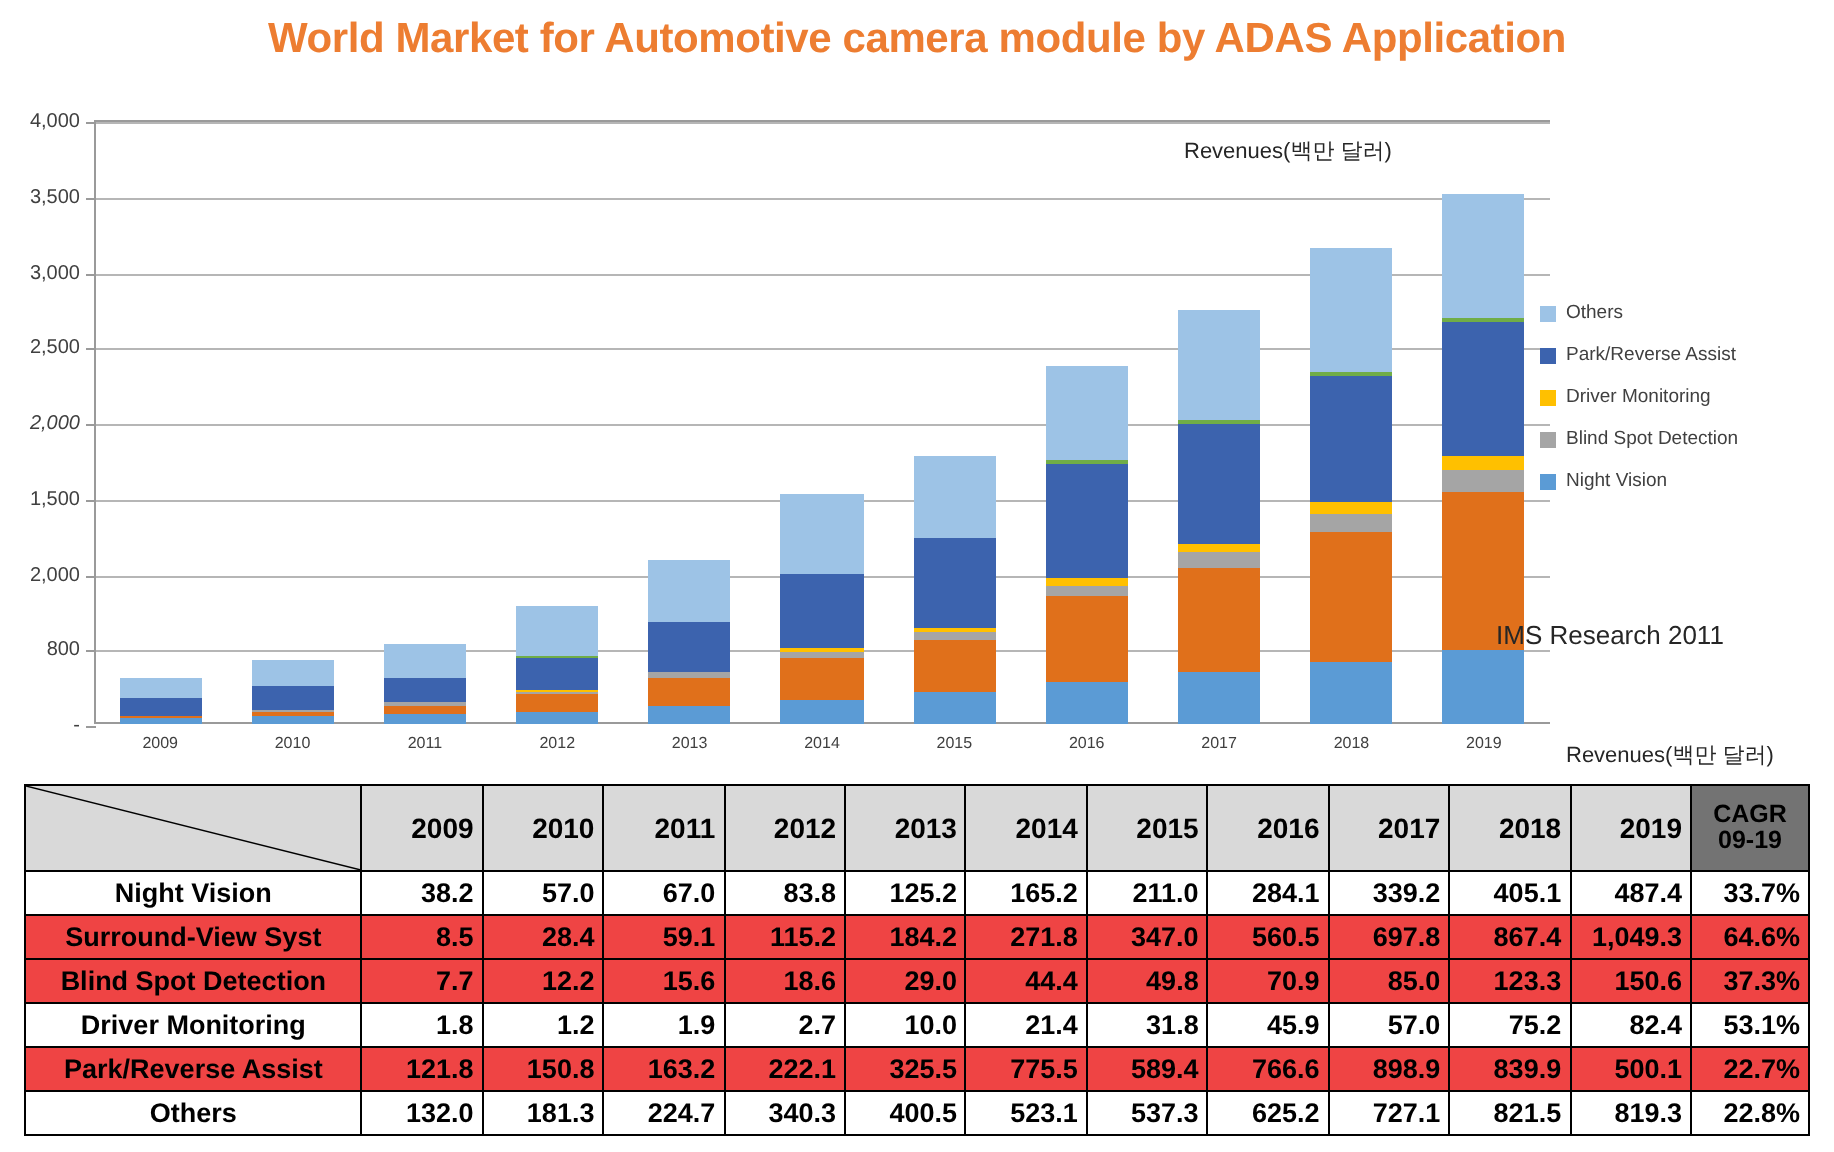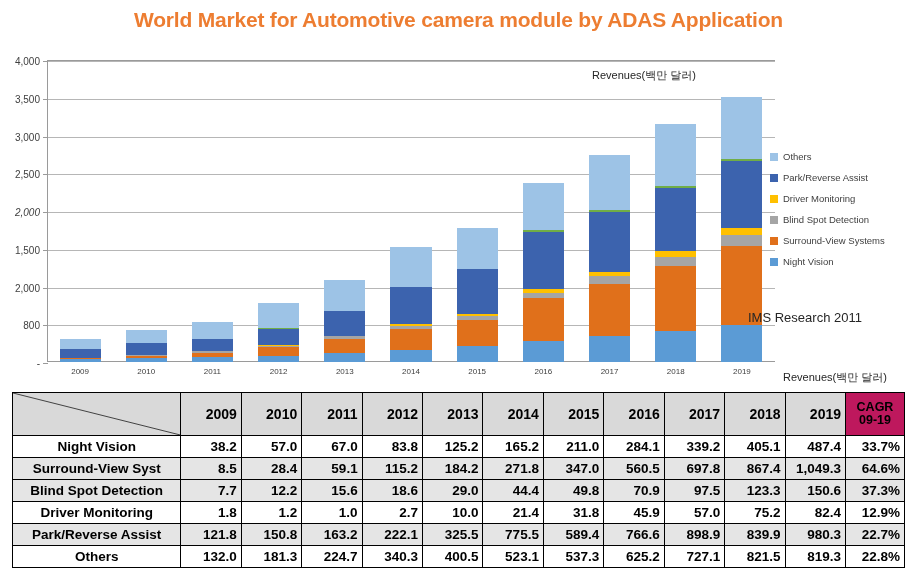--- a/index.html
+++ b/index.html
@@ -198,41 +198,41 @@
     position: relative;
   }
   th#corner-cell svg {
     position: absolute;
     left: 0;
     top: 0;
     width: 100%;
     height: 100%;
   }
   th.cagr-head {
-    background: #be185d;
+    background: #737373;
     text-align: center;
     font-size: 12.5px;
     line-height: 13px;
     vertical-align: middle;
     padding: 0 2px;
   }
   td.row-label {
     text-align: center;
     font-size: 13.5px;
     background: #ffffff;
   }
   td.val {
     text-align: right;
     font-weight: normal;
     font-size: 13.5px;
     background: #ffffff;
   }
   tr.highlight td.row-label,
   tr.highlight td.val {
-    background: #e5e5e5;
+    background: #ef4444;
   }
   .col-label { width: 163px; }
   .col-year  { width: 58.5px; }
   .col-cagr  { width: 57px; }
 </style>
 </head>
 <body>
 
 <div id="chart-title">World Market for Automotive camera module by ADAS Application</div>
 
@@ -419,24 +419,20 @@
       </div>
       <div class="legend-row">
         <span class="legend-swatch" style="background: rgb(255, 192, 0);"></span>
         <span class="legend-text">Driver Monitoring</span>
       </div>
       <div class="legend-row">
         <span class="legend-swatch" style="background: rgb(165, 165, 165);"></span>
         <span class="legend-text">Blind Spot Detection</span>
       </div>
       <div class="legend-row">
-        <span class="legend-swatch" style="background: rgb(224, 112, 27);"></span>
-        <span class="legend-text">Surround-View Systems</span>
-      </div>
-      <div class="legend-row">
         <span class="legend-swatch" style="background: rgb(91, 155, 213);"></span>
         <span class="legend-text">Night Vision</span>
       </div>
     </div>
 </div>
 
 <div id="revenue-note-table">Revenues(백만 달러)</div>
 
 <div id="data-table-wrap">
   <table id="data-table">
@@ -513,53 +509,53 @@
         <tr class="highlight">
           <td class="row-label">Blind Spot Detection</td>
           <td class="val">7.7</td>
           <td class="val">12.2</td>
           <td class="val">15.6</td>
           <td class="val">18.6</td>
           <td class="val">29.0</td>
           <td class="val">44.4</td>
           <td class="val">49.8</td>
           <td class="val">70.9</td>
-          <td class="val">97.5</td>
+          <td class="val">85.0</td>
           <td class="val">123.3</td>
           <td class="val">150.6</td>
           <td class="val">37.3%</td>
         </tr>
         <tr>
           <td class="row-label">Driver Monitoring</td>
           <td class="val">1.8</td>
           <td class="val">1.2</td>
-          <td class="val">1.0</td>
+          <td class="val">1.9</td>
           <td class="val">2.7</td>
           <td class="val">10.0</td>
           <td class="val">21.4</td>
           <td class="val">31.8</td>
           <td class="val">45.9</td>
           <td class="val">57.0</td>
           <td class="val">75.2</td>
           <td class="val">82.4</td>
-          <td class="val">12.9%</td>
+          <td class="val">53.1%</td>
         </tr>
         <tr class="highlight">
           <td class="row-label">Park/Reverse Assist</td>
           <td class="val">121.8</td>
           <td class="val">150.8</td>
           <td class="val">163.2</td>
           <td class="val">222.1</td>
           <td class="val">325.5</td>
           <td class="val">775.5</td>
           <td class="val">589.4</td>
           <td class="val">766.6</td>
           <td class="val">898.9</td>
           <td class="val">839.9</td>
-          <td class="val">980.3</td>
+          <td class="val">500.1</td>
           <td class="val">22.7%</td>
         </tr>
         <tr>
           <td class="row-label">Others</td>
           <td class="val">132.0</td>
           <td class="val">181.3</td>
           <td class="val">224.7</td>
           <td class="val">340.3</td>
           <td class="val">400.5</td>
           <td class="val">523.1</td>

